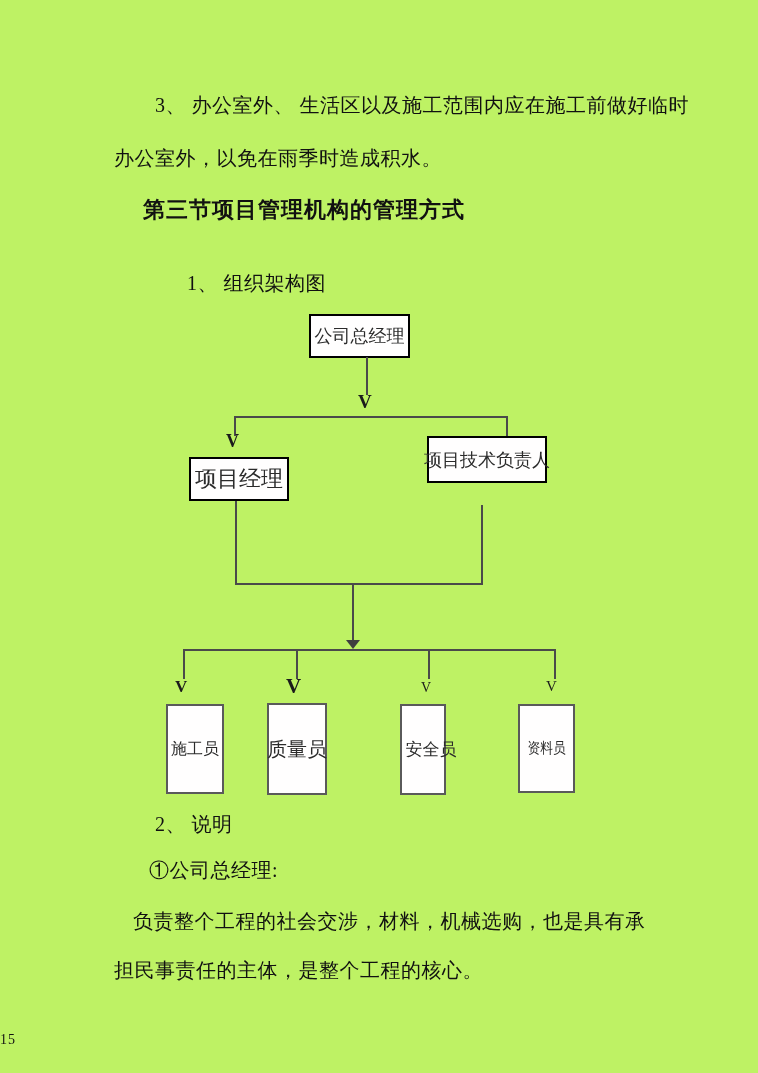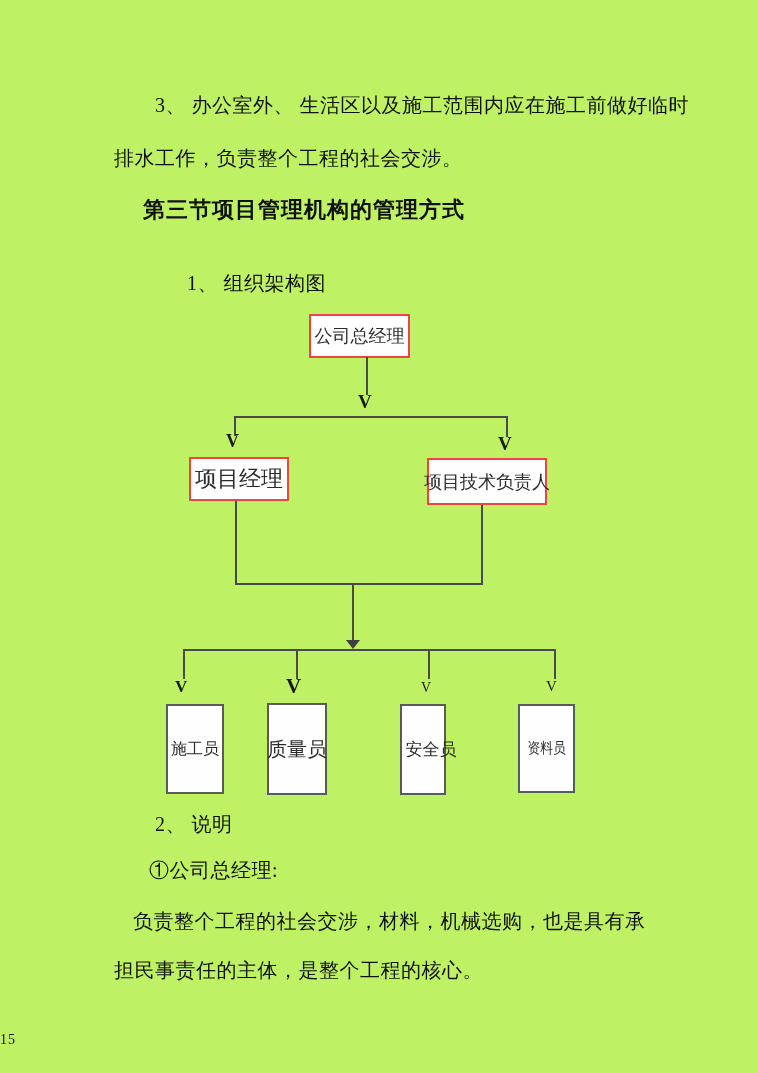--- a/index.html
+++ b/index.html
@@ -26,37 +26,37 @@
   #t-item2{left:155px;top:812px;}
   #t-note{left:149px;top:858px;}
   #t-body1{left:133px;top:909px;}
   #t-body2{left:114px;top:958px;}
   #t-page{left:0;top:1031px;width:100%;text-align:left;font-size:14px;letter-spacing:1px;}
 
   
   .orgchart{position:absolute;left:0;top:0;width:758px;height:1073px;pointer-events:none;}
   .node{
     position:absolute;
-    border:2px solid #ef4444;
+    border:2px solid #000000;
     background:#fffefe;
     display:flex;align-items:center;justify-content:center;
     color:#2b2b2b;
     white-space:nowrap;
     box-sizing:border-box;
   }
   .line{position:absolute;background:#4a4a4a;}
   .vglyph{
     position:absolute;
     font-family:"Liberation Serif","DejaVu Serif",serif;
     color:#1b1b1b;
     line-height:1;
   }
   #box-root{left:309px;top:314px;width:101px;height:44px;font-size:18px;}
   #box-pm{left:189px;top:457px;width:100px;height:44px;font-size:22px;}
-  #box-tech{left:427px;top:458px;width:120px;height:47px;font-size:18px;}
+  #box-tech{left:427px;top:436px;width:120px;height:47px;font-size:18px;}
 
   #line-root-drop{left:366px;top:357px;width:2px;height:38px;}
   #vA{left:358px;top:392px;font-size:19px;font-weight:600;}
   #hline-branch{left:234px;top:416px;width:274px;height:2px;}
   #drop-left{left:234px;top:416px;width:2px;height:20px;}
   #drop-right{left:506px;top:416px;width:2px;height:21px;}
   #vB{left:226px;top:432px;font-size:18px;font-weight:700;}
   #vC{left:498px;top:434px;font-size:19px;font-weight:700;}
 
   #drop-pm{left:235px;top:501px;width:2px;height:83px;}
@@ -87,21 +87,21 @@
   #box-s4{left:518px;top:704px;width:57px;height:89px;font-size:15px;border-color:#5a5a5a;}
   #box-s4 .label{transform:scaleX(0.85);}
   .label{display:inline-block;}
 </style>
 </head>
 <body>
 
 <div class="page">
 
   <div class="txt" id="t-para1a">3、 办公室外、 生活区以及施工范围内应在施工前做好临时</div>
-  <div class="txt" id="t-para1b">排水工作，负责整个工程的社会交涉。</div>
+  <div class="txt" id="t-para1b">办公室外，以免在雨季时造成积水。</div>
 
   <div class="txt" id="t-heading">第三节项目管理机构的管理方式</div>
 
   <div class="txt" id="t-item1">1、 组织架构图</div>
 
   <div class="orgchart">
 
     <div class="node" id="box-root">
       <span class="label">公司总经理</span>
     </div>

